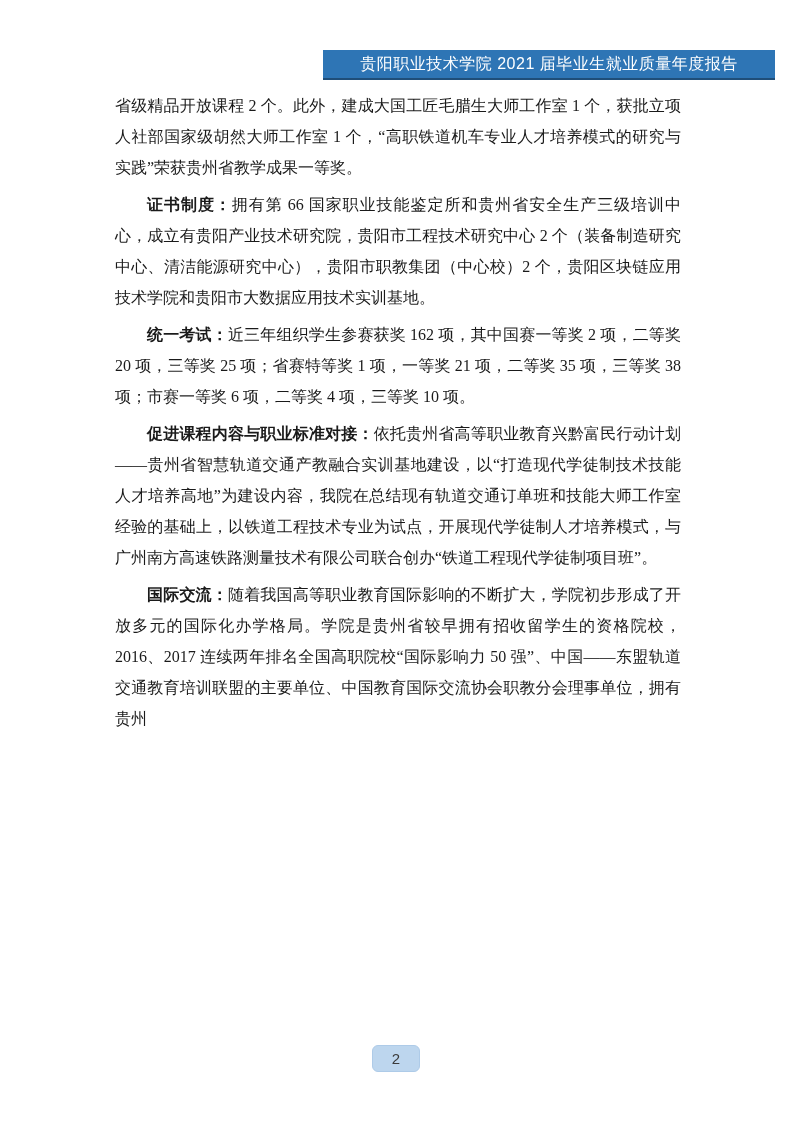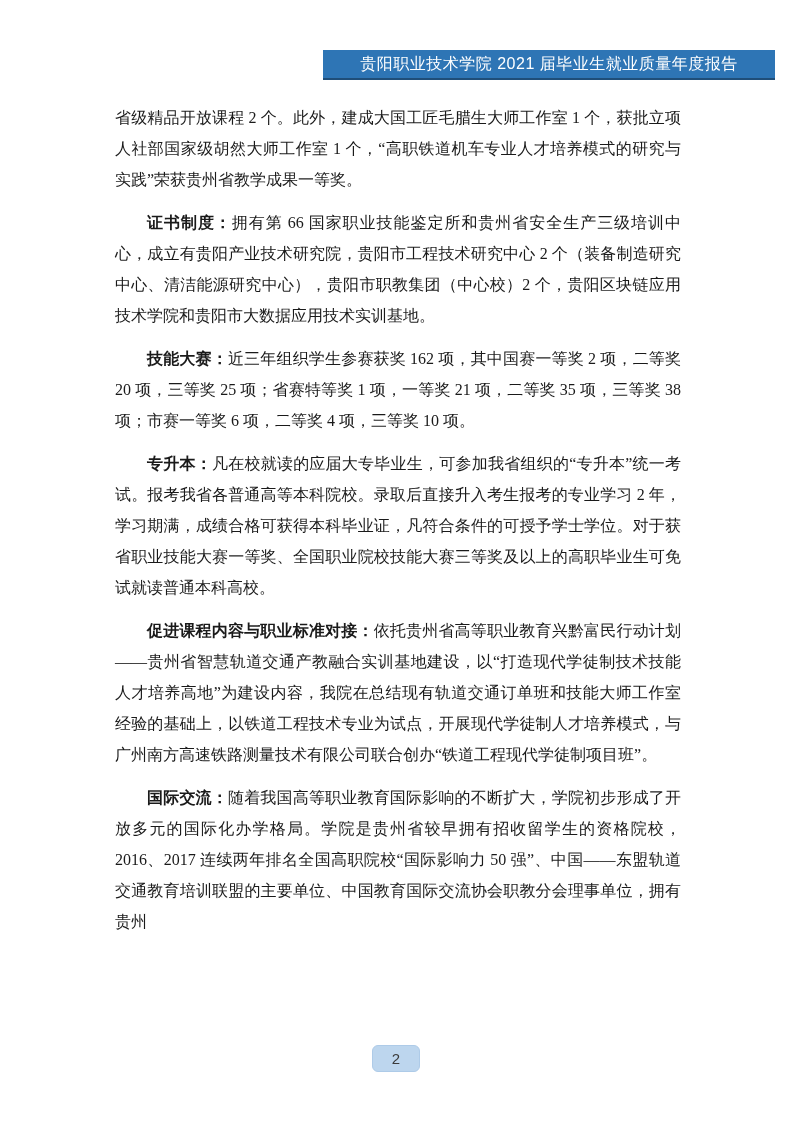--- a/index.html
+++ b/index.html
@@ -43,21 +43,21 @@
     left: 115px;
     top: 90px;
     width: 566px;
     color: #1a1a1a;
     font-size: 16px;
     line-height: 31px;
     text-align: justify;
     text-justify: inter-ideograph;
   }
   .content p.para {
-    margin: 12px 0 6px 0;
+    margin: 0 0 6px 0;
     text-indent: 2em;
   }
   .content p.para.continuation {
     text-indent: 0;
   }
   .content .lead {
     font-weight: 700;
   }
   
   .page-badge {
@@ -86,22 +86,21 @@
   <header>
     <div class="header-bar" style="background: rgb(46, 117, 181); border-bottom-color: rgb(31, 78, 121);">
       <span class="header-title" style="color: rgb(255, 255, 255);">贵阳职业技术学院 2021 届毕业生就业质量年度报告</span>
     </div>
   </header>
 
   <main class="content">
 
   <p class="para continuation">省级精品开放课程 2 个。此外，建成大国工匠毛腊生大师工作室 1 个，获批立项人社部国家级胡然大师工作室 1 个，“高职铁道机车专业人才培养模式的研究与实践”荣获贵州省教学成果一等奖。</p>
       <p class="para"><span class="lead">证书制度：</span>拥有第 66 国家职业技能鉴定所和贵州省安全生产三级培训中心，成立有贵阳产业技术研究院，贵阳市工程技术研究中心 2 个（装备制造研究中心、清洁能源研究中心），贵阳市职教集团（中心校）2 个，贵阳区块链应用技术学院和贵阳市大数据应用技术实训基地。</p>
-      <p class="para"><span class="lead">技能大赛：</span>近三年组织学生参赛获奖 162 项，其中国赛一等奖 2 项，二等奖 20 项，三等奖 25 项；省赛特等奖 1 项，一等奖 21 项，二等奖 35 项，三等奖 38 项；市赛一等奖 6 项，二等奖 4 项，三等奖 10 项。</p>
-      <p class="para"><span class="lead">专升本：</span>凡在校就读的应届大专毕业生，可参加我省组织的“专升本”统一考试。报考我省各普通高等本科院校。录取后直接升入考生报考的专业学习 2 年，学习期满，成绩合格可获得本科毕业证，凡符合条件的可授予学士学位。对于获省职业技能大赛一等奖、全国职业院校技能大赛三等奖及以上的高职毕业生可免试就读普通本科高校。</p>
+      <p class="para"><span class="lead">统一考试：</span>近三年组织学生参赛获奖 162 项，其中国赛一等奖 2 项，二等奖 20 项，三等奖 25 项；省赛特等奖 1 项，一等奖 21 项，二等奖 35 项，三等奖 38 项；市赛一等奖 6 项，二等奖 4 项，三等奖 10 项。</p>
       <p class="para"><span class="lead">促进课程内容与职业标准对接：</span>依托贵州省高等职业教育兴黔富民行动计划——贵州省智慧轨道交通产教融合实训基地建设，以“打造现代学徒制技术技能人才培养高地”为建设内容，我院在总结现有轨道交通订单班和技能大师工作室经验的基础上，以铁道工程技术专业为试点，开展现代学徒制人才培养模式，与广州南方高速铁路测量技术有限公司联合创办“铁道工程现代学徒制项目班”。</p>
       <p class="para"><span class="lead">国际交流：</span>随着我国高等职业教育国际影响的不断扩大，学院初步形成了开放多元的国际化办学格局。学院是贵州省较早拥有招收留学生的资格院校，2016、2017 连续两年排名全国高职院校“国际影响力 50 强”、中国——东盟轨道交通教育培训联盟的主要单位、中国教育国际交流协会职教分会理事单位，拥有贵州</p>
     </main>
 
   <div class="page-badge" style="background: rgb(189, 214, 238);">
     <span>2</span>
   </div>
 
 </div>
 

